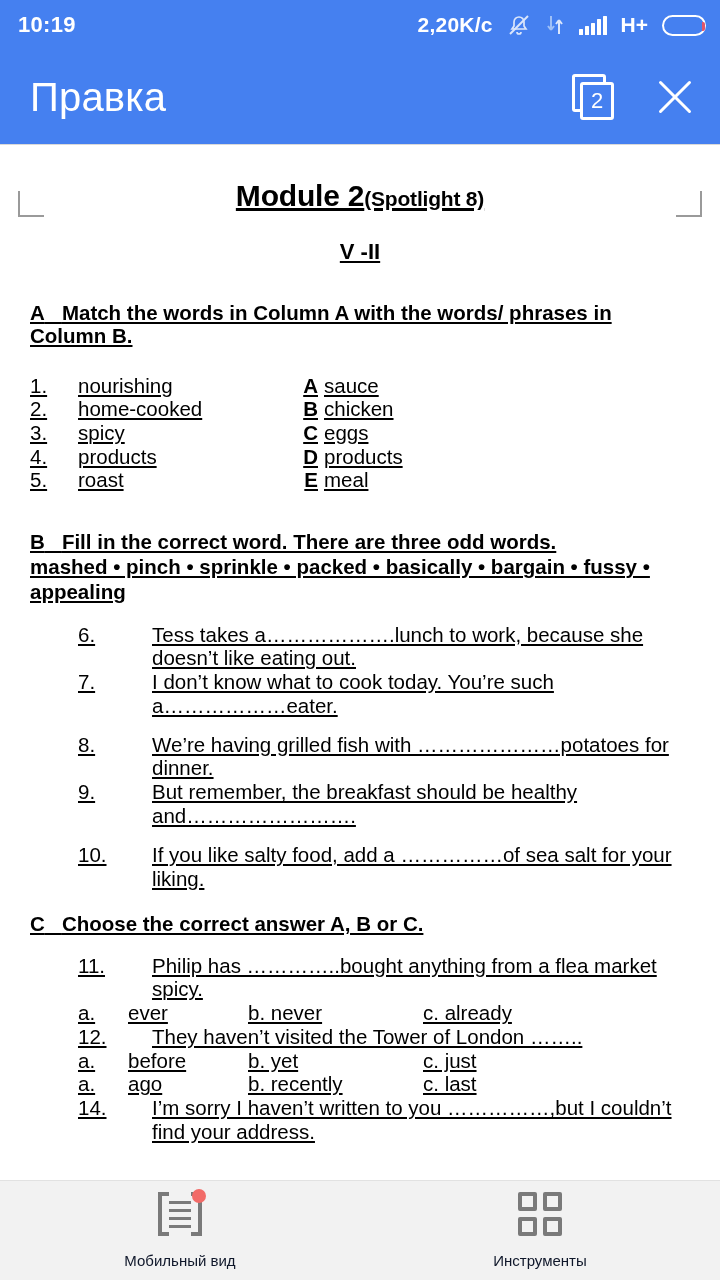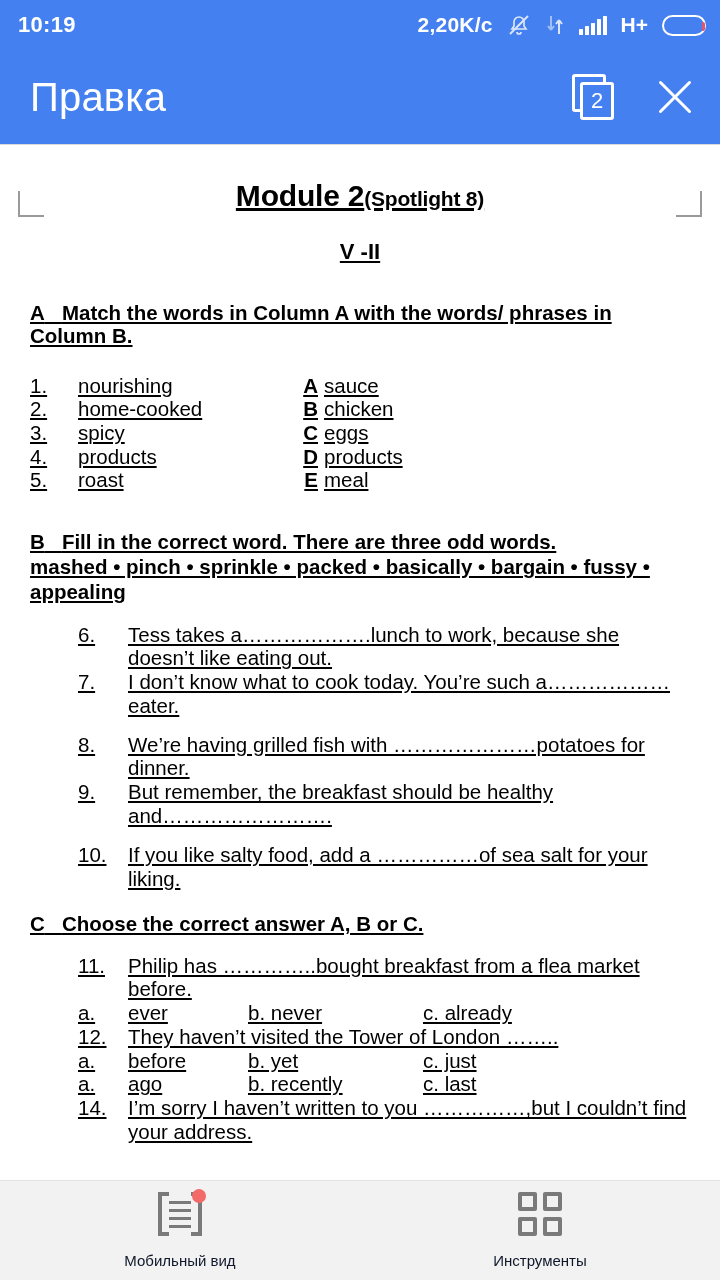--- a/index.html
+++ b/index.html
@@ -102,21 +102,21 @@
   .match-row .wA { width: 224px; }
   .match-row .let { width: 22px; font-weight: bold; text-align: right; padding-right: 6px;}
   .match-row .wB { flex: 1; }
 
   .blockB { margin-top: 38px; }
   .wordbank { margin-top: 2px; font-weight: bold; line-height: 1.2; }
 
   .qlist { margin-top: 18px; padding-left: 48px; }
   .qrow { display: flex; line-height: 1.16; margin-bottom: 0; }
   .qrow .qn { width: 50px; flex: 0 0 50px; }
-  .qrow .qt { flex: 1; }
+  .qrow .qt { flex: 1; margin-left: 24px; }
   .gap { margin-top: 15px; }
 
   .opts { display: flex; line-height: 1.16; }
   .opts .o { }
   .opts .o1 { width: 50px; flex: 0 0 50px; }
   .opts .o2 { width: 120px; flex: 0 0 120px; }
   .opts .o3 { width: 175px; flex: 0 0 175px; }
   .opts .o4 { flex: 1; }
 
   .blockC { margin-top: 22px; }
@@ -276,21 +276,21 @@
       </div>
 
       <div class="sec blockC">
         <div class="sec-head">
           <span>C</span>&nbsp;&nbsp;&nbsp;<span>Choose the correct answer A, B or C.</span>
         </div>
 
         <div class="qlist">
           <div class="qrow">
             <span class="qn">11.</span>
-            <span class="qt">Philip has …………..bought breakfast from a flea market before.</span>
+            <span class="qt">Philip has …………..bought anything from a flea market spicy.</span>
           </div>
           <div class="opts">
             <span class="o o1">a.</span>
             <span class="o o2">ever</span>
             <span class="o o3">b. never</span>
             <span class="o o4">c. already</span>
           </div>
 
           <div class="qrow">
             <span class="qn">12.</span>

